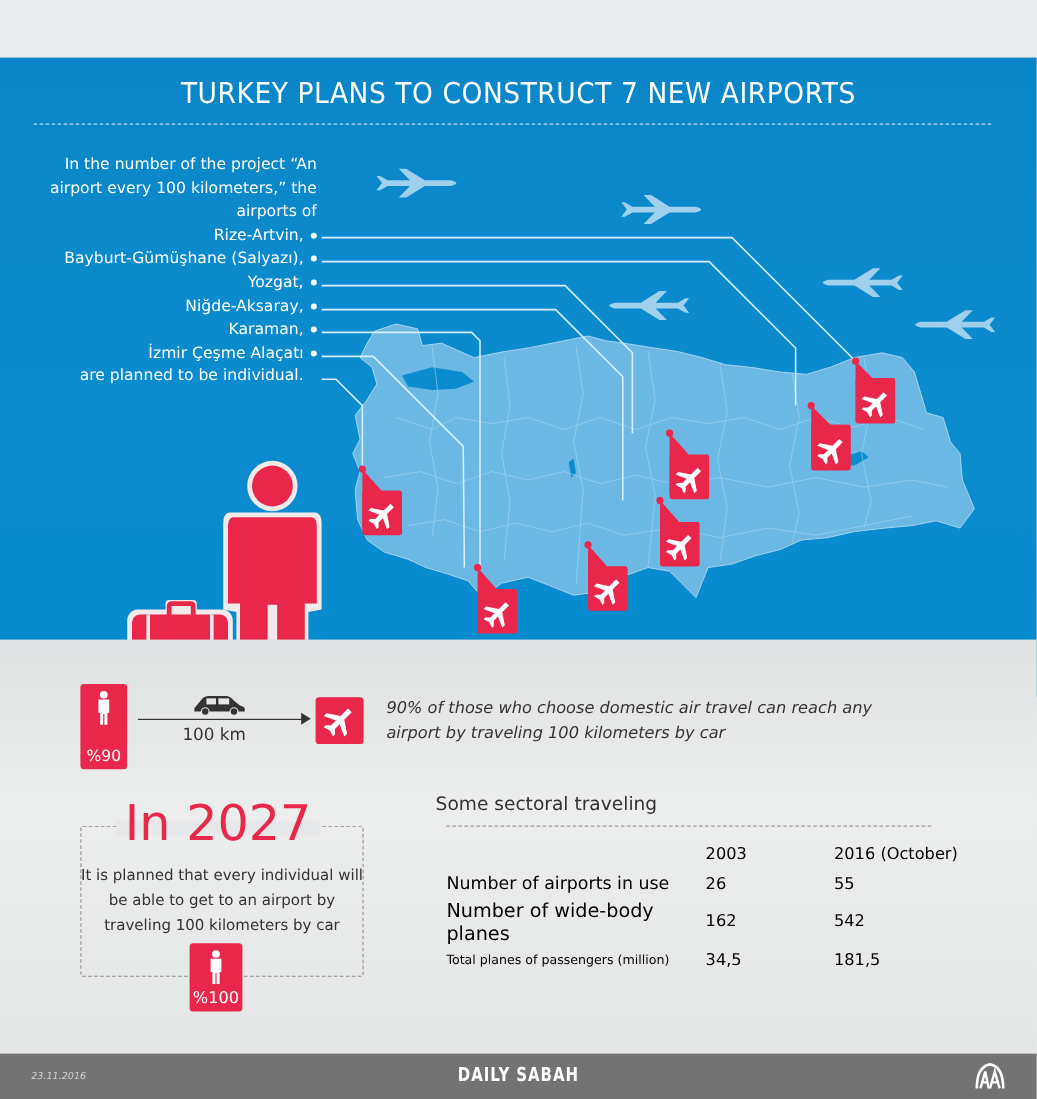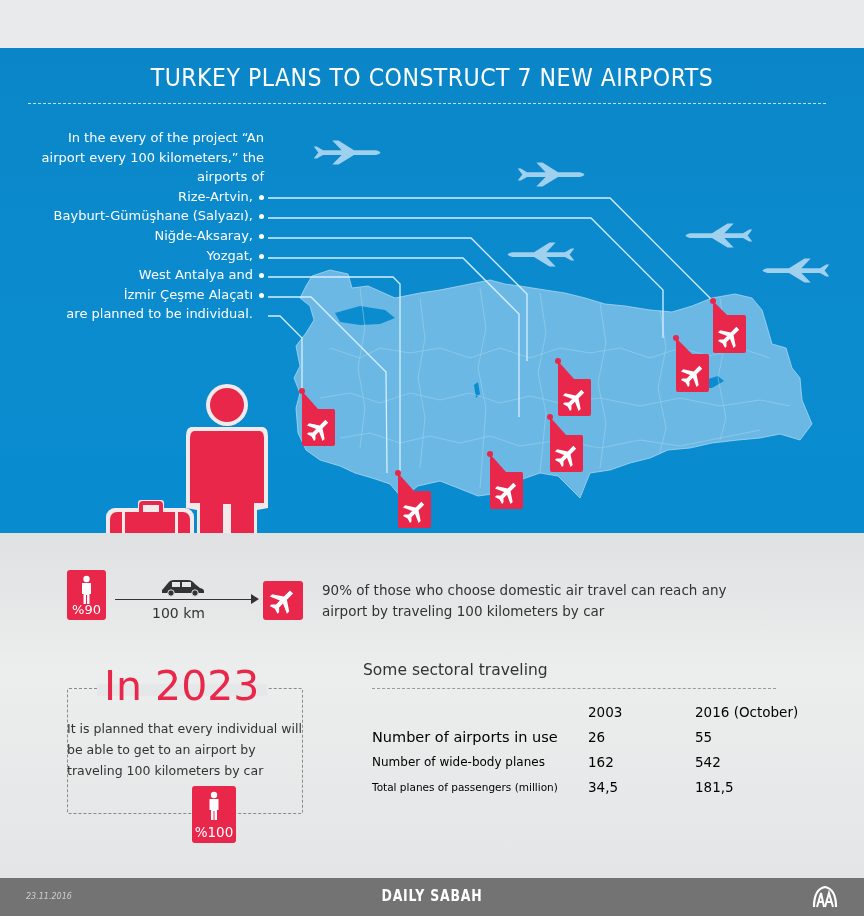--- a/index.html
+++ b/index.html
@@ -23,37 +23,37 @@
     background: linear-gradient(180deg, #dfe1e2 0%, #eceded 40%, #e4e5e6 100%); }
 
   .pct-box { position: absolute; background: #e8274b; color: #fff; border-radius: 3px; text-align: center; }
   .pct-box .val { position: absolute; left: 0; width: 100%; bottom: 3px; font-family: "DejaVu Sans", sans-serif; }
 
   .km-label { position: absolute; left: 152px; top: 605px; font-size: 14px; color: #333; font-family: "DejaVu Sans", sans-serif; }
   .arrow-line { position: absolute; left: 115px; top: 599px; width: 140px; border-top: 1.5px solid #333; }
   .arrow-head { position: absolute; left: 251px; top: 594px; width: 0; height: 0;
     border-top: 5px solid transparent; border-bottom: 5px solid transparent; border-left: 8px solid #333; }
   .plane-box { position: absolute; left: 263px; top: 581px; width: 40px; height: 39px; background: #e8274b; border-radius: 3px; }
-  .desc90 { position: absolute; left: 322px; top: 580px; width: 440px; font-size: 13.5px; line-height: 21px; color: #333; font-family: "DejaVu Sans", sans-serif; }
+  .desc90 { position: absolute; left: 322px; top: 580px; width: 440px; font-size: 13.5px; line-height: 21px; color: #333; font-family: "DejaVu Sans", sans-serif; font-style: italic; }
 
   .dash-box { position: absolute; left: 67px; top: 688px; width: 236px; height: 126px; border: 1px dashed #8a8a8a; border-radius: 2px; }
   .in2023 { position: absolute; left: 100px; top: 662px; background: transparent; color: #e8274b;
     font-family: "DejaVu Sans", sans-serif; font-size: 41px; padding: 0 4px; }
   .in2023-bg { position: absolute; left: 97px; top: 684px; width: 170px; height: 12px; background: #e6e7e8; }
-  .plan-text { position: absolute; left: 67px; top: 718px; width: 236px; text-align: left; font-size: 12.5px; line-height: 21px; color: #333; font-family: "DejaVu Sans", sans-serif; }
+  .plan-text { position: absolute; left: 67px; top: 718px; width: 236px; text-align: center; font-size: 12.5px; line-height: 21px; color: #333; font-family: "DejaVu Sans", sans-serif; }
 
   .ind-title { position: absolute; left: 363px; top: 661px; font-size: 15.5px; color: #333; font-family: "DejaVu Sans", sans-serif; }
   .ind-rule { position: absolute; left: 372px; top: 688px; width: 404px; border-top: 1px dashed #9a9a9a; }
   .ind-table { position: absolute; left: 372px; top: 700px; border-collapse: collapse; color: #000000; font-family: "DejaVu Sans", sans-serif; }
   .ind-table th { font-weight: normal; text-align: left; font-size: 13.5px; height: 24px; padding: 0; }
   .ind-table td { padding: 0; height: 25px; font-size: 13.5px; }
   .ind-table td.lbl { width: 216px; margin-left: 35px; }
   .ind-table td.c1 { width: 107px; }
   .ind-table tr.r1 td.lbl { font-size: 14.5px; }
-  .ind-table tr.r2 td.lbl { font-size: 12px; }
+  .ind-table tr.r2 td.lbl { font-size: 16px; }
   .ind-table tr.r3 td.lbl { font-size: 10.5px; }
   .ind-table tr.r4 td.lbl { font-size: 14.5px; }
 
   .footer { position: absolute; left: 0; top: 878px; width: 864px; height: 38px; background: #737373; }
   .footer .date { position: absolute; left: 26px; top: 14px; color: #cfcfcf; font-size: 8px; font-style: italic; font-family: "DejaVu Sans", sans-serif; }
   .footer .brand { position: absolute; left: 0; width: 864px; top: 8px; text-align: center; color: #fff; font-family: "DejaVu Sans", sans-serif; font-weight: bold; font-size: 16px; letter-spacing: 1px; transform: scaleX(0.78); }
   .footer .aa { position: absolute; left: 812px; top: 7px; }
 </style>
 </head>
 <body>
@@ -174,36 +174,36 @@
       <path d="M194,383 L260,383 Q264,384 264,390 L264,455 L254,455 L254,533 L231,533 L231,456 L223,456 L223,533 L200,533 L200,455 L190,455 L190,390 Q190,384 194,383 Z" fill="#e8274b"></path>
       <rect x="110" y="464" width="80" height="69" rx="7" fill="#e8274b"></rect>
       <rect x="141" y="455" width="20" height="12" rx="2" fill="none" stroke="#e8274b" stroke-width="4"></rect>
       <rect x="122" y="464" width="3" height="69" fill="#f1e9ea"></rect>
       <rect x="175" y="464" width="3" height="69" fill="#f1e9ea"></rect>
       <use href="#plane-mark" transform="translate(152,500) rotate(45) scale(0.8)"></use>
     </g>
   </svg>
 
   <div class="intro" style="left:4px;">
-    <span class="line">In the every of the project “An</span>
+    <span class="line">In the number of the project “An</span>
     <span class="line">airport every 100 kilometers,” the</span>
     <span class="line">airports of</span>
     <span class="line"><span>Rize-Artvin,</span><span class="dot"></span></span>
     <span class="line"><span>Bayburt-Gümüşhane (Salyazı),</span><span class="dot"></span></span>
+    <span class="line"><span>Yozgat,</span><span class="dot"></span></span>
     <span class="line"><span>Niğde-Aksaray,</span><span class="dot"></span></span>
-    <span class="line"><span>Yozgat,</span><span class="dot"></span></span>
-    <span class="line"><span>West Antalya and</span><span class="dot"></span></span>
+    <span class="line"><span>Karaman,</span><span class="dot"></span></span>
     <span class="line"><span>İzmir Çeşme Alaçatı</span><span class="dot"></span></span>
     <span class="line" style="margin-right:11px;">are planned to be individual.</span>
   </div>
 </div>
 
 <div class="bottom"></div>
 
-<div class="pct-box" style="left:67px; top:570px; width:39px; height:50px;">
+<div class="pct-box" style="left:67px; top:570px; width:39px; height:71px;">
   <svg width="39" height="34" style="position:absolute;left:0;top:3px;">
     <circle cx="19.5" cy="6" r="3.2" fill="#fff"></circle>
     <path d="M15,10 L24,10 L24,21 L22.5,21 L22.5,31 L20,31 L20,22 L19,22 L19,31 L16.5,31 L16.5,21 L15,21 Z" fill="#fff"></path>
   </svg>
   <span class="val" style="font-size:13px;">%90</span>
 </div>
 
 <svg style="position:absolute;left:160px;top:579px;" width="46" height="18">
   <path d="M3,10 L8,4 Q10,1 14,1 L28,1 Q32,1 35,5 L40,9 Q44,10 44,12 L44,14 L2,14 L2,11 Z" fill="#333"></path>
   <rect x="12" y="3" width="8" height="5" fill="#e6e7e8"></rect>
@@ -218,24 +218,24 @@
 <div class="plane-box">
   <svg width="40" height="39">
     <use href="#plane-mark" transform="translate(20,19.5) rotate(45) scale(1.1)"></use>
   </svg>
 </div>
 
 <div class="desc90">90% of those who choose domestic air travel can reach any airport by traveling 100 kilometers by car</div>
 
 <div class="dash-box"></div>
 <div class="in2023-bg"></div>
-<div class="in2023">In 2023</div>
+<div class="in2023">In 2027</div>
 <div class="plan-text">It is planned that every individual will be able to get to an airport by traveling 100 kilometers by car</div>
 
-<div class="pct-box" style="left:158px; top:786px; width:44px; height:57px;margin-left:34px;">
+<div class="pct-box" style="left:158px; top:786px; width:44px; height:57px;">
   <svg width="44" height="34" style="position:absolute;left:0;top:3px;">
     <circle cx="22" cy="6" r="3.2" fill="#fff"></circle>
     <path d="M17.5,10 L26.5,10 L26.5,21 L25,21 L25,31 L22.5,31 L22.5,22 L21.5,22 L21.5,31 L19,31 L19,21 L17.5,21 Z" fill="#fff"></path>
   </svg>
   <span class="val" style="font-size:13.5px;">%100</span>
 </div>
 
 <div class="ind-title">Some sectoral traveling</div>
 <div class="ind-rule"></div>
 <table class="ind-table">

